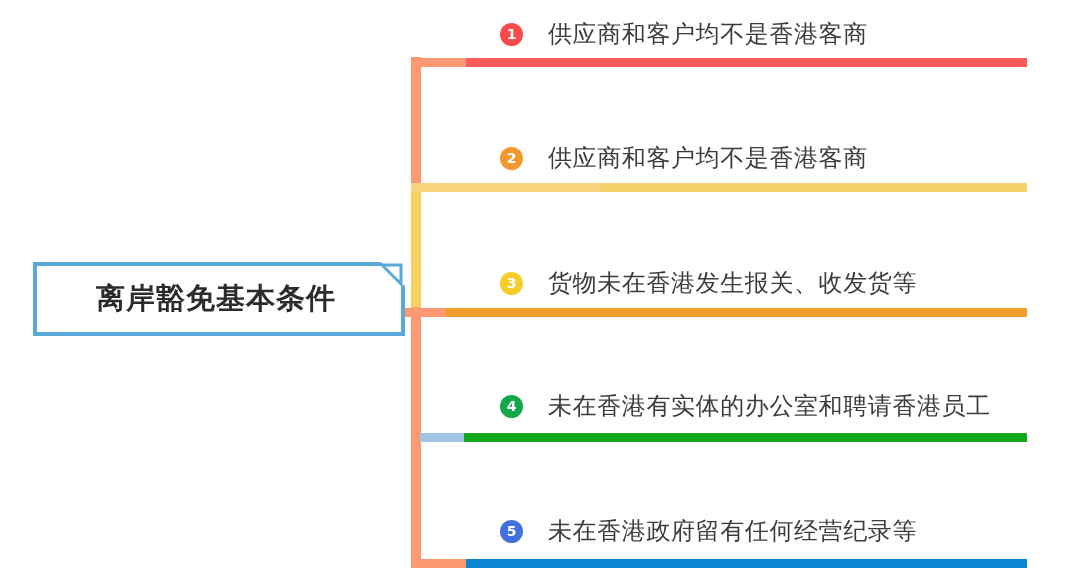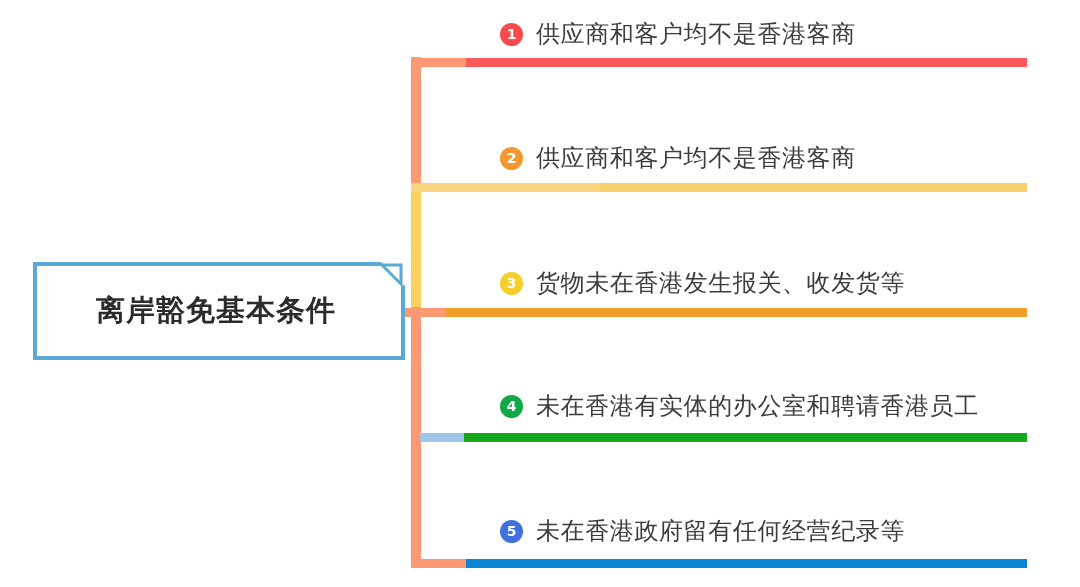--- a/index.html
+++ b/index.html
@@ -21,21 +21,21 @@
     width: 1080px;
     height: 587px;
   }
 
   
   .central-node {
     position: absolute;
     left: 33px;
     top: 262px;
     width: 372px;
-    height: 98px;
+    height: 74px;
   }
   .central-node .shape {
     position: absolute;
     inset: 0;
     background: #ffffff;
     border: 4px solid #5BA9D6;
     box-sizing: border-box;
     clip-path: polygon(0 0, calc(100% - 24px) 0, 100% 24px, 100% 100%, 0 100%);
   }
   .central-node .fold {
@@ -78,21 +78,21 @@
     display: inline-flex;
     align-items: center;
     justify-content: center;
     color: #ffffff;
     font-size: 14px;
     font-weight: bold;
     flex: 0 0 auto;
     line-height: 1;
   }
   .branch-text {
-    margin-left: 13px;
+    margin-left: 25px;
     font-size: 24px;
     color: #3c3c3c;
     letter-spacing: 0.6px;
   }
 </style>
 </head>
 <body>
 
 <div id="canvas">
 

